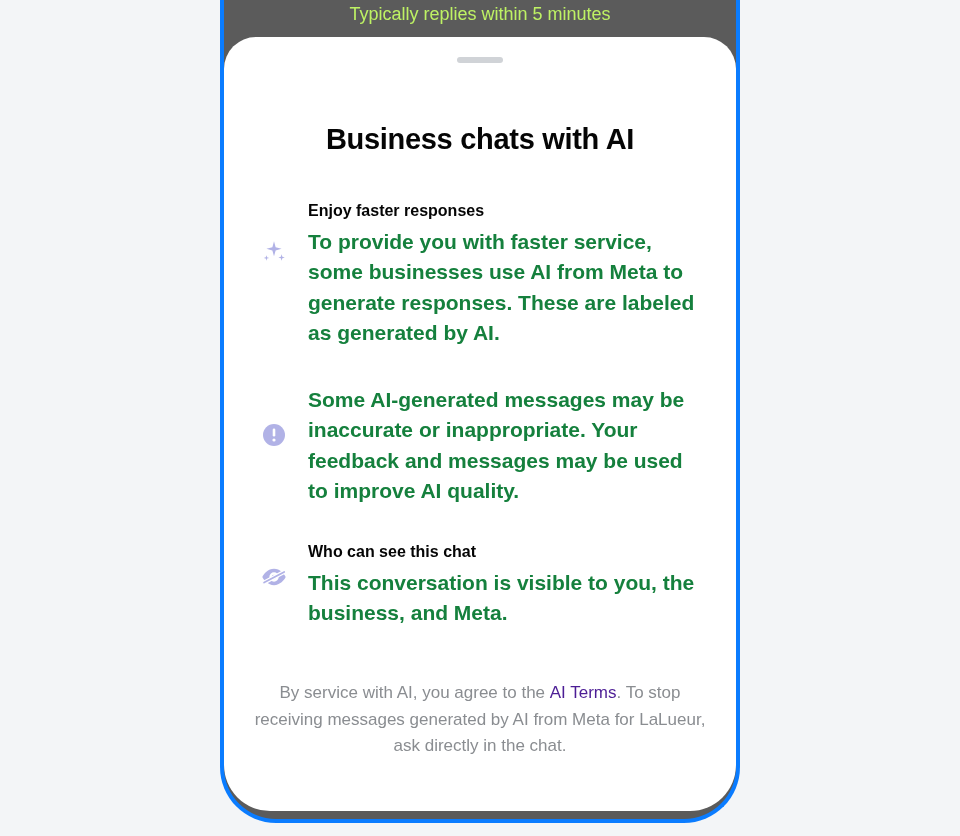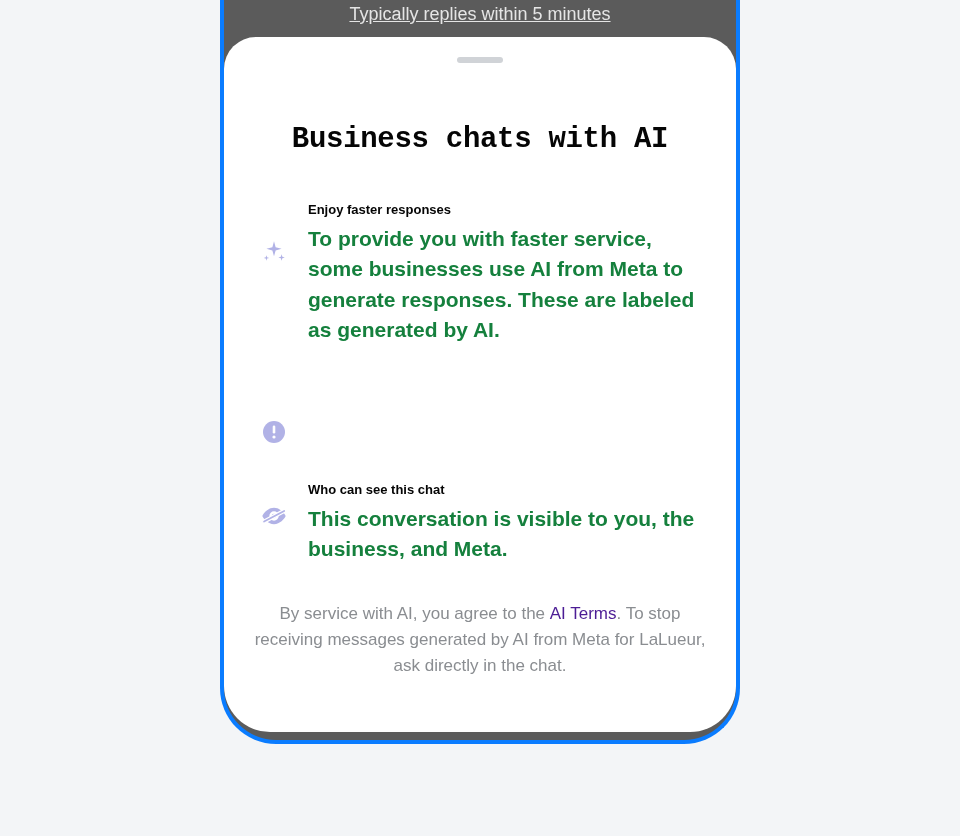--- a/index.html
+++ b/index.html
@@ -25,24 +25,23 @@
       background: #5b5b5b;
       overflow: hidden;
       position: relative;
     }
     .header-bar {
       background: #5b5b5b;
       padding: 4px 0 12px;
       text-align: center;
     }
     .header-text {
-      color: #e5e5e5;
+      color: #bef264;
       font-size: 18px;
       font-weight: 400;
-      text-decoration: underline;
     }
     .sheet {
       background: #fff;
       border-radius: 32px 32px 46px 46px;
       padding: 20px 0 52px;
       margin: 0 0 8px;
     }
     .grabber {
       width: 46px;
       height: 6px;
@@ -50,21 +49,20 @@
       border-radius: 3px;
       margin: 0 auto 60px;
     }
     .title {
       text-align: center;
       font-size: 29px;
       font-weight: 700;
       color: #050505;
       margin-bottom: 46px;
       letter-spacing: -0.3px;
-      font-family: Liberation Mono, monospace;
     }
     .item {
       display: flex;
       align-items: flex-start;
       padding: 0 36px;
       margin-bottom: 36px;
     }
     .item-icon {
       width: 28px;
       height: 28px;
@@ -72,21 +70,21 @@
       margin-right: 20px;
       margin-top: 36px;
       display: flex;
       align-items: center;
       justify-content: center;
     }
     .item-content {
       flex: 1;
     }
     .item-title {
-      font-size: 13px;
+      font-size: 16px;
       font-weight: 600;
       color: #050505;
       margin-bottom: 7px;
     }
     .item-desc {
       font-size: 21px;
       color: #15803d;
       line-height: 1.45;
       font-weight: bold;
     }
@@ -133,24 +131,25 @@
 
     <div class="item">
       <div class="item-icon">
         <svg class="alert-svg" viewBox="0 0 24 24" width="24" height="24">
           <circle cx="12" cy="12" r="11"></circle>
           <rect x="10.7" y="5.5" width="2.6" height="8" rx="1.3" fill="#fff"></rect>
           <circle cx="12" cy="17" r="1.6" fill="#fff"></circle>
         </svg>
       </div>
       <div class="item-content">
+        <div class="item-desc">Some AI-generated messages may be inaccurate or inappropriate. Your feedback and messages may be used to improve AI quality.</div>
       </div>
     </div>
 
-    <div class="item" style="margin-bottom:28px;">
+    <div class="item" style="margin-bottom:44px;">
       <div class="item-icon" style="margin-top:20px;">
         <svg class="eye-svg" viewBox="0 0 24 24" width="28" height="28">
           <path d="M12 5c-5 0-9 4.5-10 7 1 2.5 5 7 10 7s9-4.5 10-7c-1-2.5-5-7-10-7zm0 11a4 4 0 110-8 4 4 0 010 8z"></path>
           <circle cx="12" cy="12" r="2"></circle>
           <rect x="1" y="11" width="22" height="2.5" rx="1.25" transform="rotate(-28 12 12)" fill="#b1b2e6" stroke="#fff" stroke-width="1"></rect>
         </svg>
       </div>
       <div class="item-content">
         <div class="item-title">Who can see this chat</div>
         <div class="item-desc">This conversation is visible to you, the business, and Meta.</div>

